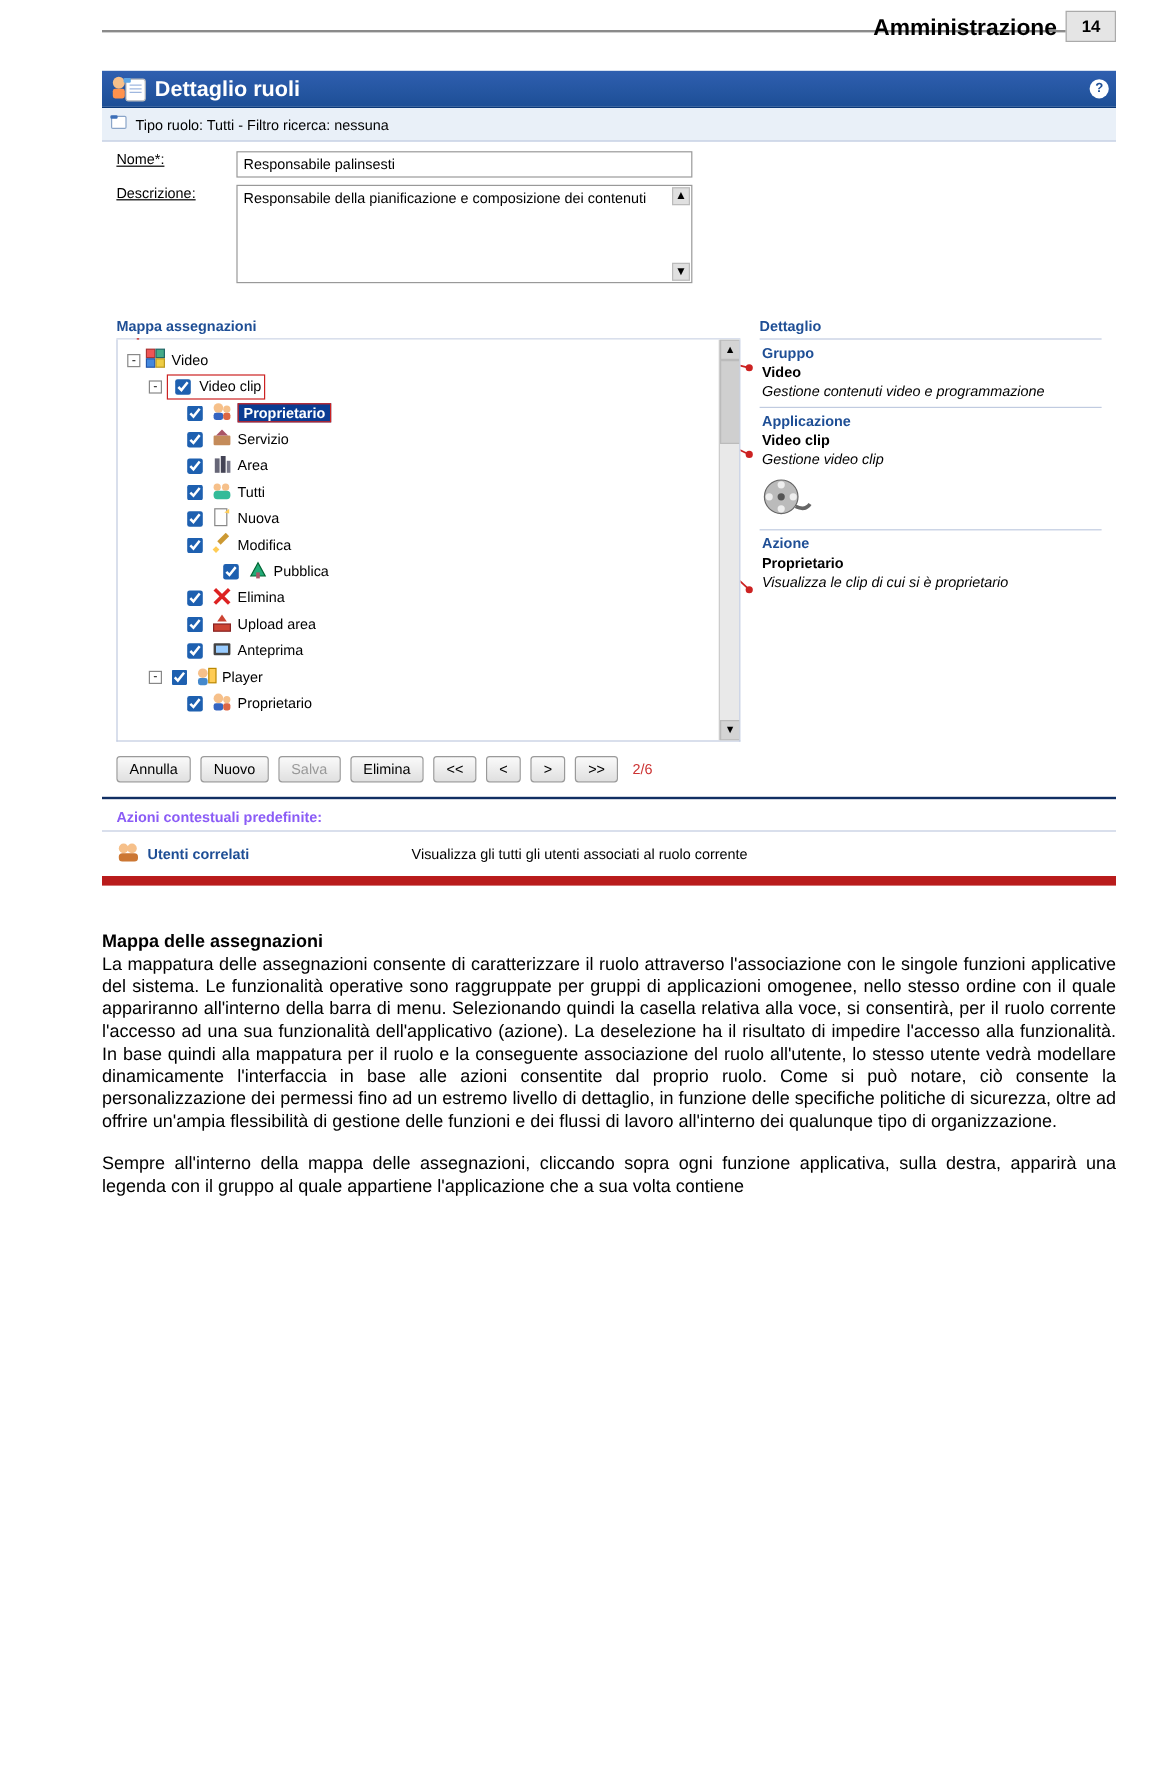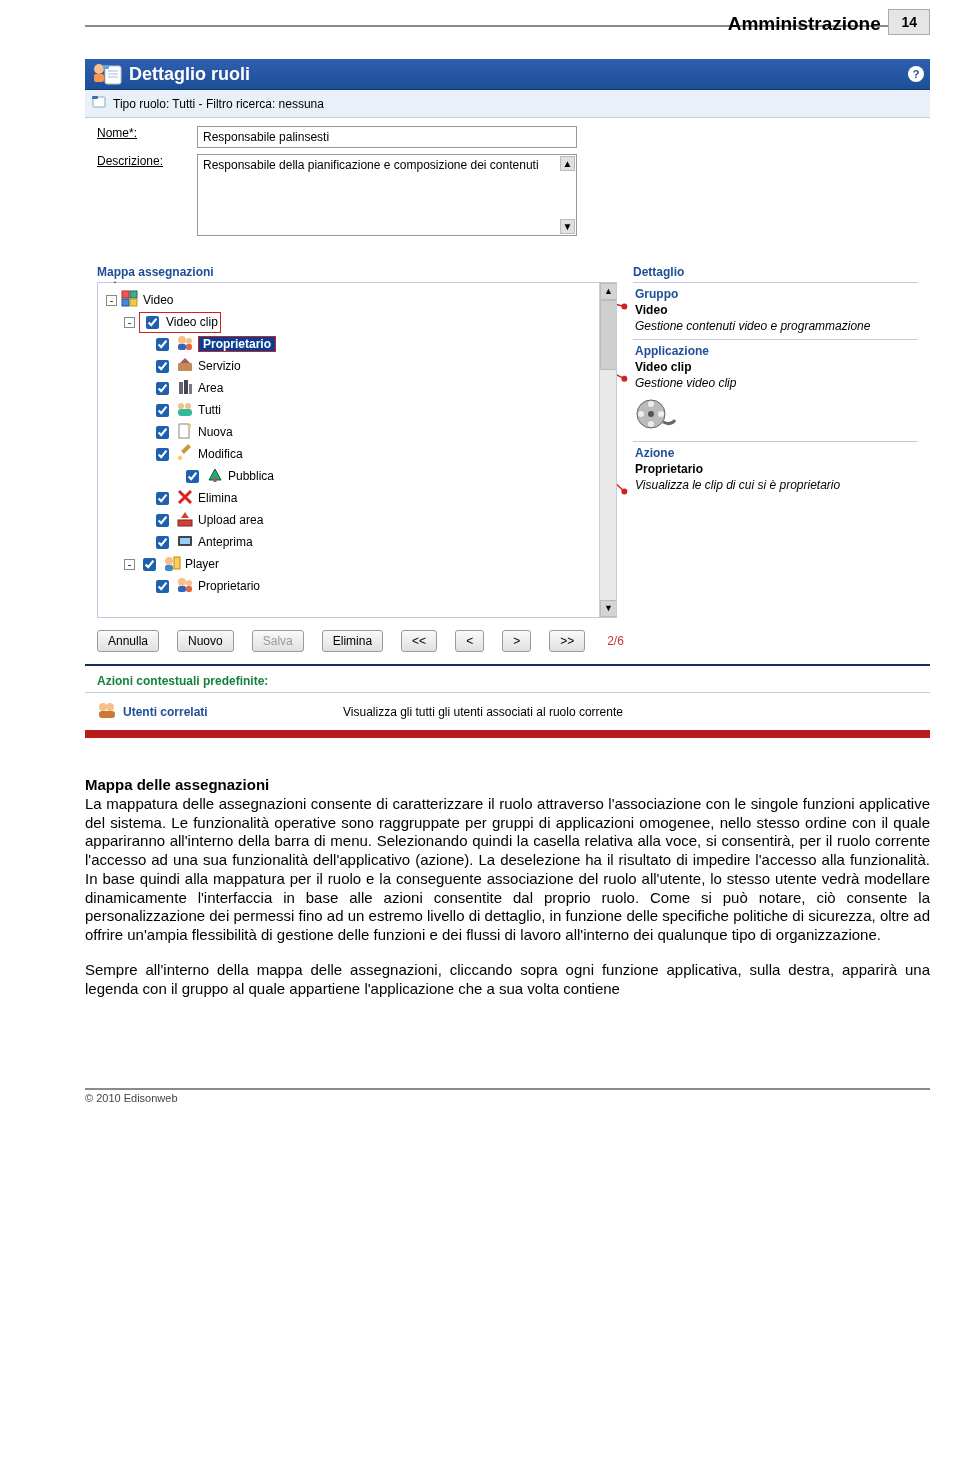--- a/index.html
+++ b/index.html
@@ -39,25 +39,25 @@
   .propr { background:#0a3c92; color:#fff; padding:0 4px; font-weight:bold; border:1px solid #cc2222;}
   .vc-box { display:inline-flex; align-items:center; gap:4px; border:1px solid #cc2222; padding:0 2px; }
   .scroll-track { position:absolute; right:0; top:0; bottom:0; width:17px; background:#e9e9e9; border-left:1px solid #ccc;}
   .scroll-btn { position:absolute; left:0; width:17px; height:17px; background:#d4d4d4; border:1px solid #bbb; box-sizing:border-box; text-align:center; font-size:9px; line-height:15px;}
   .scroll-thumb { position:absolute; left:0; width:17px; background:#cfcfcf; border:1px solid #bbb; box-sizing:border-box;}
   .dettaglio-panel { flex:1; margin-left:16px; }
   .dgroup { border-bottom:1px solid #c0cbe0; padding:4px 0 6px 2px; }
   .dgroup .dh { color:#1e4e95; font-weight:bold; }
   .dgroup .dt { font-weight:bold; margin-top:2px;}
   .dgroup .dd { font-style:italic; margin-top:2px;}
-  .btn-row { padding:12px; display:flex; align-items:center; gap:18px; font-family:Verdana,Arial,sans-serif; font-size:12px; border-bottom:2px solid #112f63;}
+  .btn-row { padding:12px; display:flex; align-items:center; gap:8px; font-family:Verdana,Arial,sans-serif; font-size:12px; border-bottom:2px solid #112f63;}
   .btn { border:1px solid #9a9a9a; background:linear-gradient(#fafafa,#e0e0e0); padding:3px 10px; border-radius:3px; font-family:Verdana,Arial,sans-serif; font-size:12px;}
   .btn.disabled { color:#999; }
   .pager { color:#cc3333; margin-left:4px; font-size:12px; }
-  .context-header { color:#15803d; font-weight:bold; padding:8px 12px 4px; border-bottom:1px solid #c0cbe0; font-family:Verdana,Arial,sans-serif; font-size:12px;}
+  .context-header { color:#8b5cf6; font-weight:bold; padding:8px 12px 4px; border-bottom:1px solid #c0cbe0; font-family:Verdana,Arial,sans-serif; font-size:12px;}
   .context-row { display:flex; align-items:center; padding:8px 12px; border-bottom:8px solid #b91c1c; font-family:Verdana,Arial,sans-serif; font-size:12px;}
   .context-row .ctitle { color:#1e4e95; font-weight:bold; margin-left:6px; width:220px;}
   .body-text { margin-top:38px; font-size:15px; line-height:1.25; text-align:justify;}
   .body-text p { margin:0 0 16px 0;}
   .footer { margin-top:90px; }
   .footer hr { border:none; border-top:2px solid #8a8a8a; margin:0 0 2px 0;}
   .footer .copy { font-size:11px; color:#444; }
   .callout-overlay { position:absolute; left:0; top:0; width:100%; height:100%; pointer-events:none; }
   
   .ico { display:inline-block; width:18px; height:18px; }
@@ -333,18 +333,14 @@
       <span>Visualizza gli tutti gli utenti associati al ruolo corrente</span>
     </div>
   </div>
 
   <div class="body-text">
     <p><strong>Mappa delle assegnazioni</strong><br>
     <span>La mappatura delle assegnazioni consente di caratterizzare il ruolo attraverso l'associazione con le singole funzioni applicative del sistema. Le funzionalità operative sono raggruppate per gruppi di applicazioni omogenee, nello stesso ordine con il quale appariranno all'interno della barra di menu. Selezionando quindi la casella relativa alla voce, si consentirà, per il ruolo corrente l'accesso ad una sua funzionalità dell'applicativo (azione). La deselezione ha il risultato di impedire l'accesso alla funzionalità. In base quindi alla mappatura per il ruolo e la conseguente associazione del ruolo all'utente, lo stesso utente vedrà modellare dinamicamente l'interfaccia in base alle azioni consentite dal proprio ruolo. Come si può notare, ciò consente la  personalizzazione dei permessi fino ad un estremo livello di dettaglio, in funzione delle specifiche politiche di sicurezza, oltre ad offrire un'ampia flessibilità di gestione delle funzioni e dei flussi di lavoro all'interno dei qualunque tipo di organizzazione.</span></p>
     <p>Sempre all'interno della mappa delle assegnazioni, cliccando sopra ogni funzione applicativa, sulla destra, apparirà una legenda con il gruppo al quale appartiene l'applicazione che a sua volta contiene</p>
   </div>
 
-  <div class="footer">
-    <hr>
-    <div class="copy">© 2010 Edisonweb</div>
-  </div>
 
 </div>
 
 </body></html>

